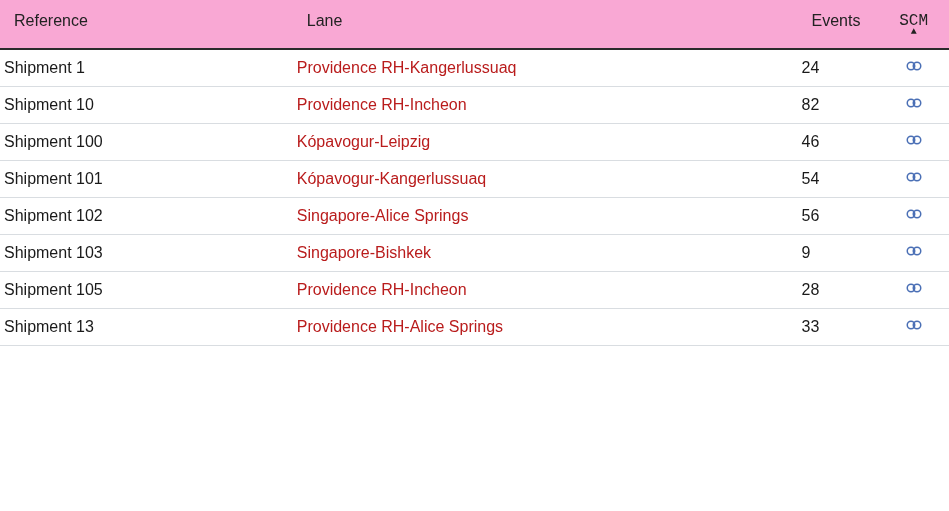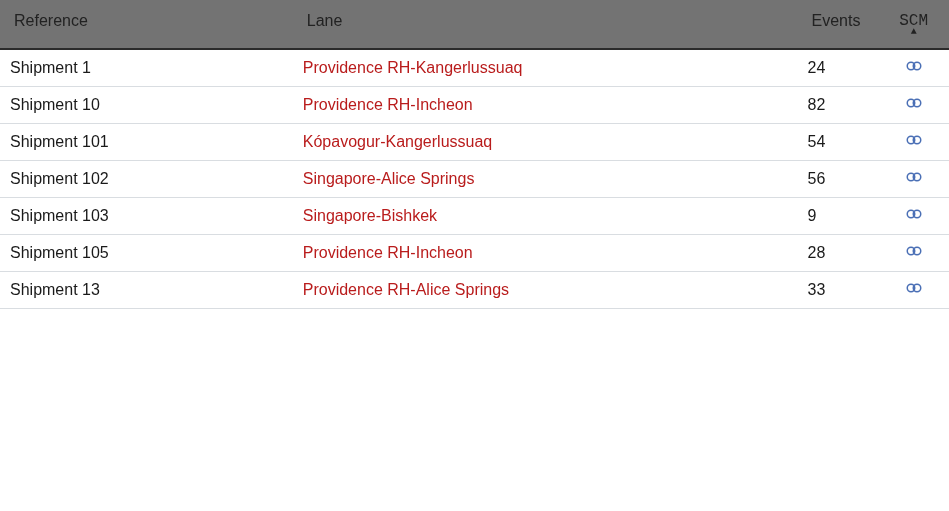--- a/index.html
+++ b/index.html
@@ -16,21 +16,21 @@
     width: 100%;
     height: 100%;
     overflow: hidden;
   }
   table {
     width: 100%;
     border-collapse: collapse;
     table-layout: fixed;
   }
   thead tr {
-    background: #737373;
+    background: #f9a8d4;
   }
   thead th {
     text-align: left;
     font-weight: 400;
     padding: 12px 14px 10px 14px;
     border-bottom: 2px solid #2b2b2b;
     color: #222;
     vertical-align: top;
     position: relative;
   }
@@ -44,21 +44,21 @@
   }
   .sort-indicator {
     display: block;
     text-align: center;
     font-size: 10px;
     line-height: 8px;
     color: #222;
     margin-top: -2px;
   }
   tbody td {
-    padding: 9px 10px;
+    padding: 9px 4px;
     border-bottom: 1px solid #d9dde1;
     vertical-align: middle;
     white-space: nowrap;
     overflow: hidden;
     text-overflow: ellipsis;
   }
   tbody td.col-reference {
     color: #1a1a1a;
   }
   tbody td.col-lane {
@@ -129,20 +129,29 @@
         <tr>
           <td class="col-reference">Shipment 10</td>
           <td class="col-lane">Providence RH-Incheon</td>
           <td class="col-events">82</td>
           <td class="col-scm"><span class="link-icon"><svg viewBox="0 0 24 16" fill="none" stroke="currentColor" stroke-width="2">
                 <circle cx="8" cy="8" r="5"></circle>
                 <circle cx="16" cy="8" r="5"></circle>
               </svg></span></td>
         </tr>
         <tr>
+          <td class="col-reference">Shipment 100</td>
+          <td class="col-lane">Kópavogur-Leipzig</td>
+          <td class="col-events">46</td>
+          <td class="col-scm"><span class="link-icon"><svg viewBox="0 0 24 16" fill="none" stroke="currentColor" stroke-width="2">
+                <circle cx="8" cy="8" r="5"></circle>
+                <circle cx="16" cy="8" r="5"></circle>
+              </svg></span></td>
+        </tr>
+        <tr>
           <td class="col-reference">Shipment 101</td>
           <td class="col-lane">Kópavogur-Kangerlussuaq</td>
           <td class="col-events">54</td>
           <td class="col-scm"><span class="link-icon"><svg viewBox="0 0 24 16" fill="none" stroke="currentColor" stroke-width="2">
                 <circle cx="8" cy="8" r="5"></circle>
                 <circle cx="16" cy="8" r="5"></circle>
               </svg></span></td>
         </tr>
         <tr>
           <td class="col-reference">Shipment 102</td>

